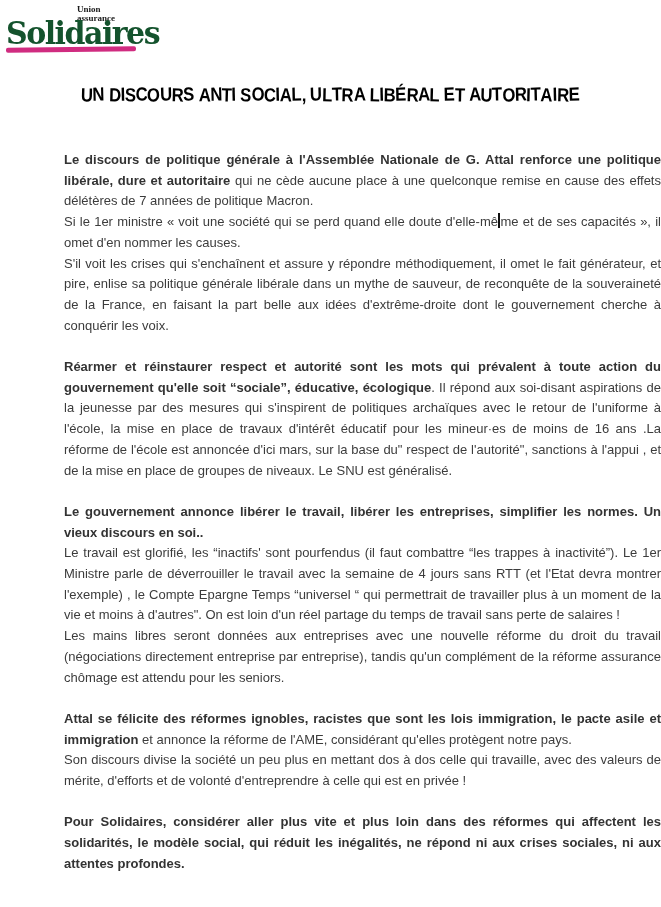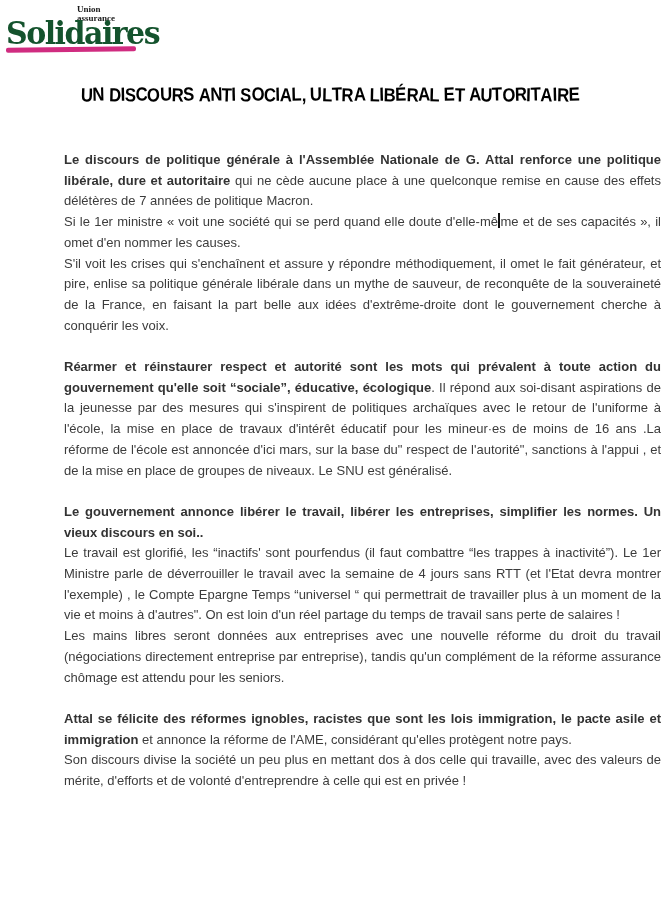--- a/index.html
+++ b/index.html
@@ -45,15 +45,16 @@
 
   <div class="title">
     <div class="title-inner"><span>U</span><span>N</span>&nbsp;<span>D</span><span>I</span><span>S</span><span>C</span><span>O</span><span>U</span><span>R</span><span>S</span>&nbsp;<span>A</span><span>N</span><span>T</span><span>I</span>&nbsp;<span>S</span><span>O</span><span>C</span><span>I</span><span>A</span><span>L</span><span>,</span>&nbsp;<span>U</span><span>L</span><span>T</span><span>R</span><span>A</span>&nbsp;<span>L</span><span>I</span><span>B</span><span>É</span><span>R</span><span>A</span><span>L</span>&nbsp;<span>E</span><span>T</span>&nbsp;<span>A</span><span>U</span><span>T</span><span>O</span><span>R</span><span>I</span><span>T</span><span>A</span><span>I</span><span>R</span><span>E</span></div>
   </div>
 
   <div class="article" style="color: rgb(60, 60, 60);">
       <p class="para"><b>Le discours de politique générale à l'Assemblée Nationale  de G. Attal renforce une politique libérale, dure et autoritaire</b><span> qui ne cède aucune place à une quelconque remise en cause des effets délétères de 7 années de politique Macron.</span><br><span>Si le 1er ministre « voit  une société qui se perd quand elle doute d'elle-mê</span><span class="caret"></span><span>me  et de ses capacités », il omet d'en nommer les causes.</span><br><span>S'il voit les crises qui s'enchaînent et assure y répondre méthodiquement, il omet le fait générateur, et pire, enlise sa politique générale libérale dans un mythe de sauveur, de reconquête de la souveraineté de la France,  en faisant la part belle aux idées d'extrême-droite dont le gouvernement cherche à conquérir les voix.</span></p>
       <p class="para"><b>Réarmer et réinstaurer respect et autorité sont les mots qui prévalent à toute action du gouvernement qu'elle soit “sociale”, éducative, écologique</b><span>. Il répond aux soi-disant aspirations de la jeunesse par des mesures qui s'inspirent de politiques archaïques avec le retour de l'uniforme à l'école, la mise en place de travaux d'intérêt éducatif pour les mineur·es de moins de 16 ans .La réforme de l'école est annoncée d'ici mars, sur la base du" respect de l'autorité", sanctions à l'appui , et de la mise en place de groupes de niveaux. Le SNU est généralisé.</span></p>
       <p class="para"><b>Le gouvernement annonce libérer le travail, libérer les entreprises, simplifier les normes. Un vieux discours en soi..</b><br><span>Le travail est glorifié, les “inactifs' sont pourfendus (il faut combattre “les trappes à inactivité”). Le 1er Ministre  parle de déverrouiller le travail avec la semaine de 4 jours sans RTT (et l'Etat devra montrer l'exemple) , le Compte Epargne Temps “universel “ qui permettrait de travailler plus à un moment de la vie et moins à d'autres". On est loin d'un réel partage du temps de travail sans perte de salaires !</span><br><span>Les mains libres seront données aux entreprises avec une nouvelle réforme du droit du travail (négociations directement  entreprise par entreprise), tandis qu'un complément de la réforme assurance chômage est attendu pour les seniors.</span></p>
       <p class="para"><b>Attal se félicite des réformes ignobles, racistes que sont les lois immigration, le pacte asile et immigration</b><span>  et annonce la réforme de l'AME, considérant qu'elles protègent notre pays.</span><br><span>Son discours divise la société un peu plus en mettant dos à dos celle qui travaille, avec des valeurs de mérite, d'efforts et de volonté d'entreprendre à celle qui est en privée !</span></p>
+      <p class="para"><b>Pour Solidaires, considérer aller plus vite et plus loin dans des réformes qui affectent  les solidarités, le modèle social, qui réduit les inégalités, ne répond ni aux crises sociales, ni aux attentes profondes.</b></p>
     </div>
 
 </div>
 
 </body></html>

